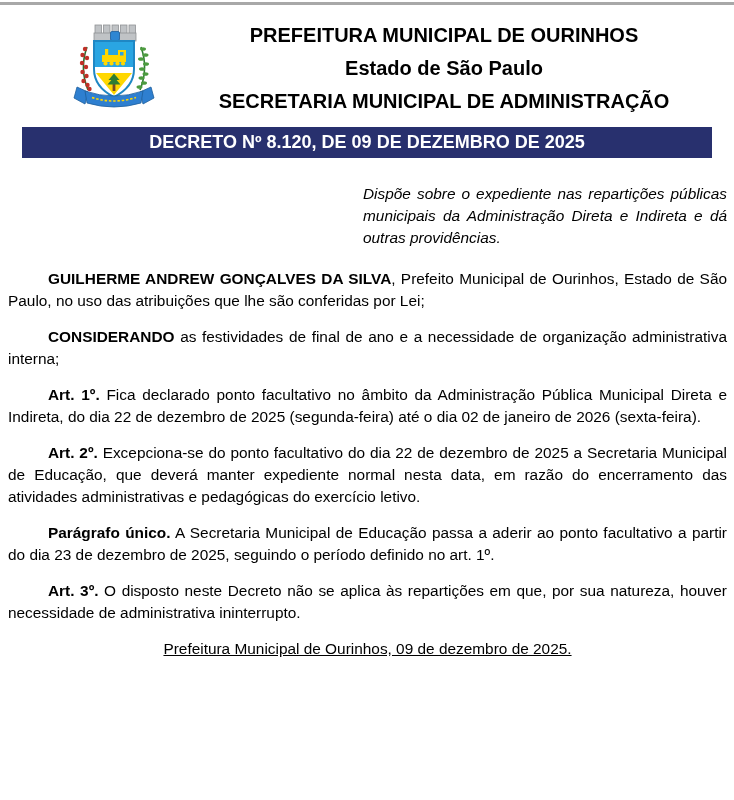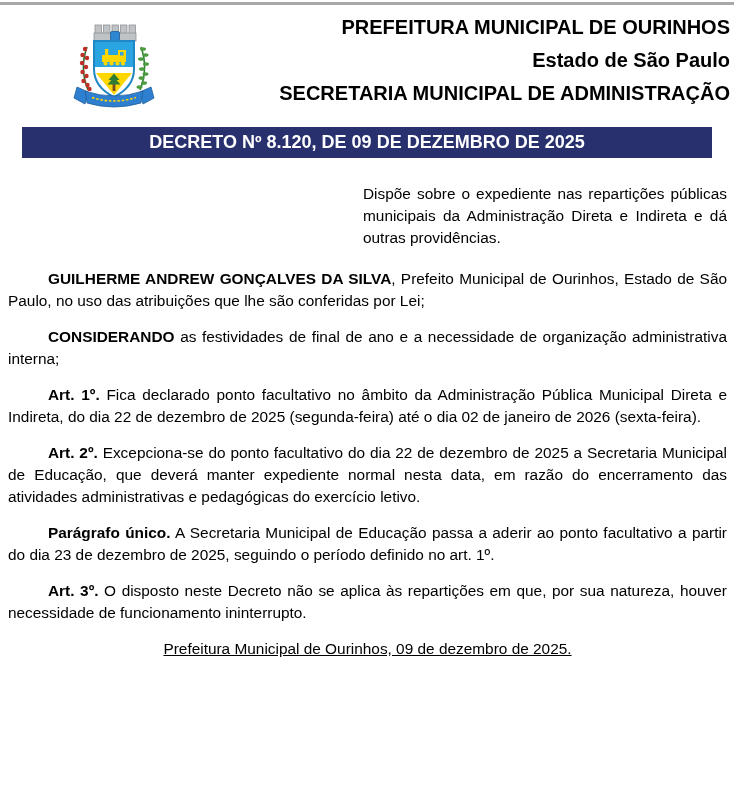--- a/index.html
+++ b/index.html
@@ -11,34 +11,34 @@
     overflow: hidden;
   }
   .page { position: relative; width: 734px; height: 800px; }
   .top-rule {
     margin-top: 2px; height: 3px; width: 100%;
     background: #a8a8a8;
   }
   header { position: relative; height: 112px; }
   .logo { position: absolute; left: 72px; top: 12px; width: 84px; height: 92px; }
   .letterhead-text {
-    position: absolute; left: 158px; right: 4px; top: 6px;
-    text-align: right; font-weight: bold; font-size: 20px;
+    position: absolute; left: 158px; right: 4px; top: 14px;
+    text-align: center; font-weight: bold; font-size: 20px;
   }
   .h-line { line-height: 33px; white-space: nowrap; }
   .banner {
     width: 690px; height: 31px; margin: 10px auto 12px;
     background: #28306E; color: #ffffff;
     font-weight: bold; font-size: 18px;
     display: flex; align-items: center; justify-content: center;
     white-space: nowrap;
   }
   .ementa {
     margin: 25px 7px 4px 363px;
-    text-align: justify;
+    font-style: italic; text-align: justify;
     font-size: 15.4px; line-height: 22px;
   }
   .content {
     margin: 19px 7px 0 8px;
     font-size: 15.4px; line-height: 22px;
     text-align: justify;
   }
   .par { margin: 0 0 14px 0; text-indent: 40px; }
   .closing-line { margin: 10px 0 0 0; text-align: center; text-indent: 0; text-decoration: underline; }
 </style>
@@ -141,19 +141,19 @@
     <p class="par"><b>CONSIDERANDO</b><span> as festividades de final de ano e a necessidade de organização administrativa interna;</span></p>
 
 
 
     <p class="par"><b>Art. 1º.</b><span> Fica declarado ponto facultativo no âmbito da Administração Pública Municipal Direta e Indireta, do dia 22 de dezembro de 2025 (segunda-feira) até o dia 02 de janeiro de 2026 (sexta-feira).</span></p>
 
     <p class="par"><b>Art. 2º.</b><span> Excepciona-se do ponto facultativo do dia 22 de dezembro de 2025 a Secretaria Municipal de Educação, que deverá manter expediente normal nesta data, em razão do encerramento das atividades administrativas e pedagógicas do exercício letivo.</span></p>
 
     <p class="par"><b>Parágrafo único.</b><span> A Secretaria Municipal de Educação passa a aderir ao ponto facultativo a partir do dia 23 de dezembro de 2025, seguindo o período definido no art. 1º.</span></p>
 
-    <p class="par"><b>Art. 3º.</b><span> O disposto neste Decreto não se aplica às repartições em que, por sua natureza, houver necessidade de funcionamento ininterrupto.</span></p>
+    <p class="par"><b>Art. 3º.</b><span> O disposto neste Decreto não se aplica às repartições em que, por sua natureza, houver necessidade de administrativa ininterrupto.</span></p>
 
 
     <p class="closing-line">Prefeitura Municipal de Ourinhos, 09 de dezembro de 2025.</p>
   </main>
 
 </div>
 
 </body></html>

